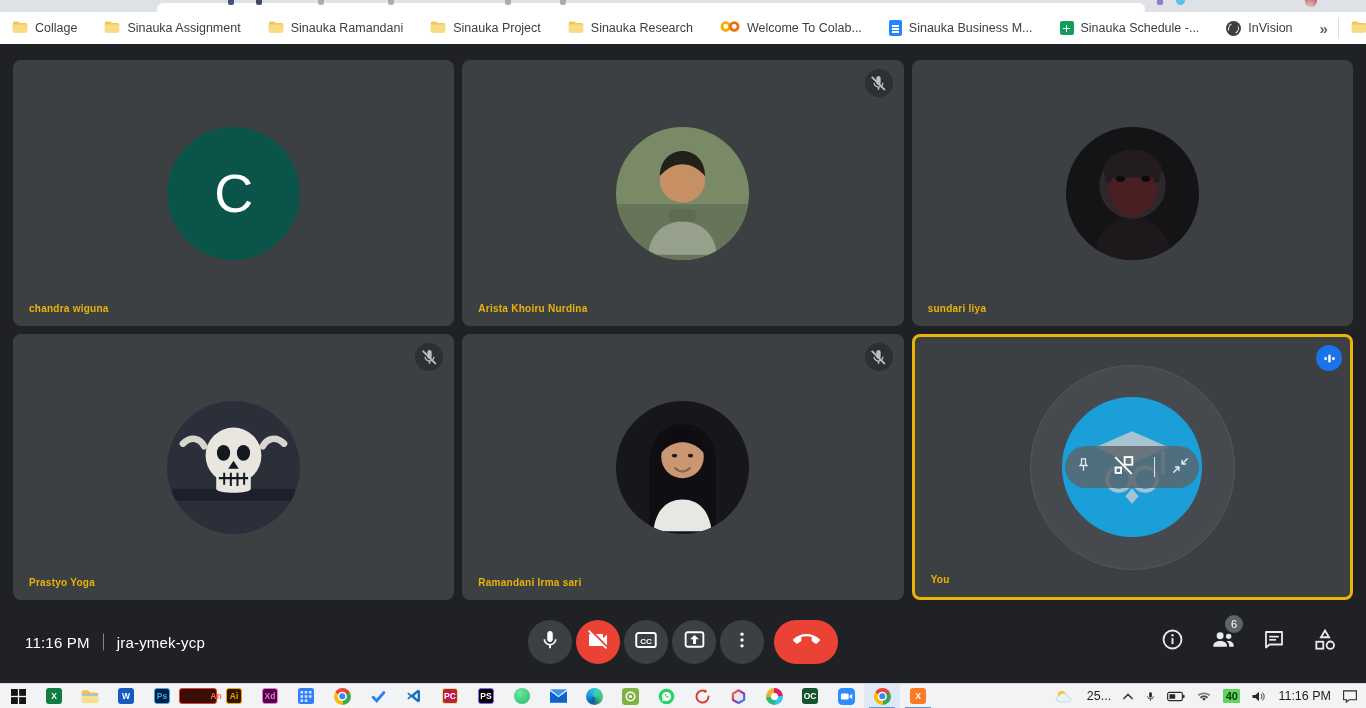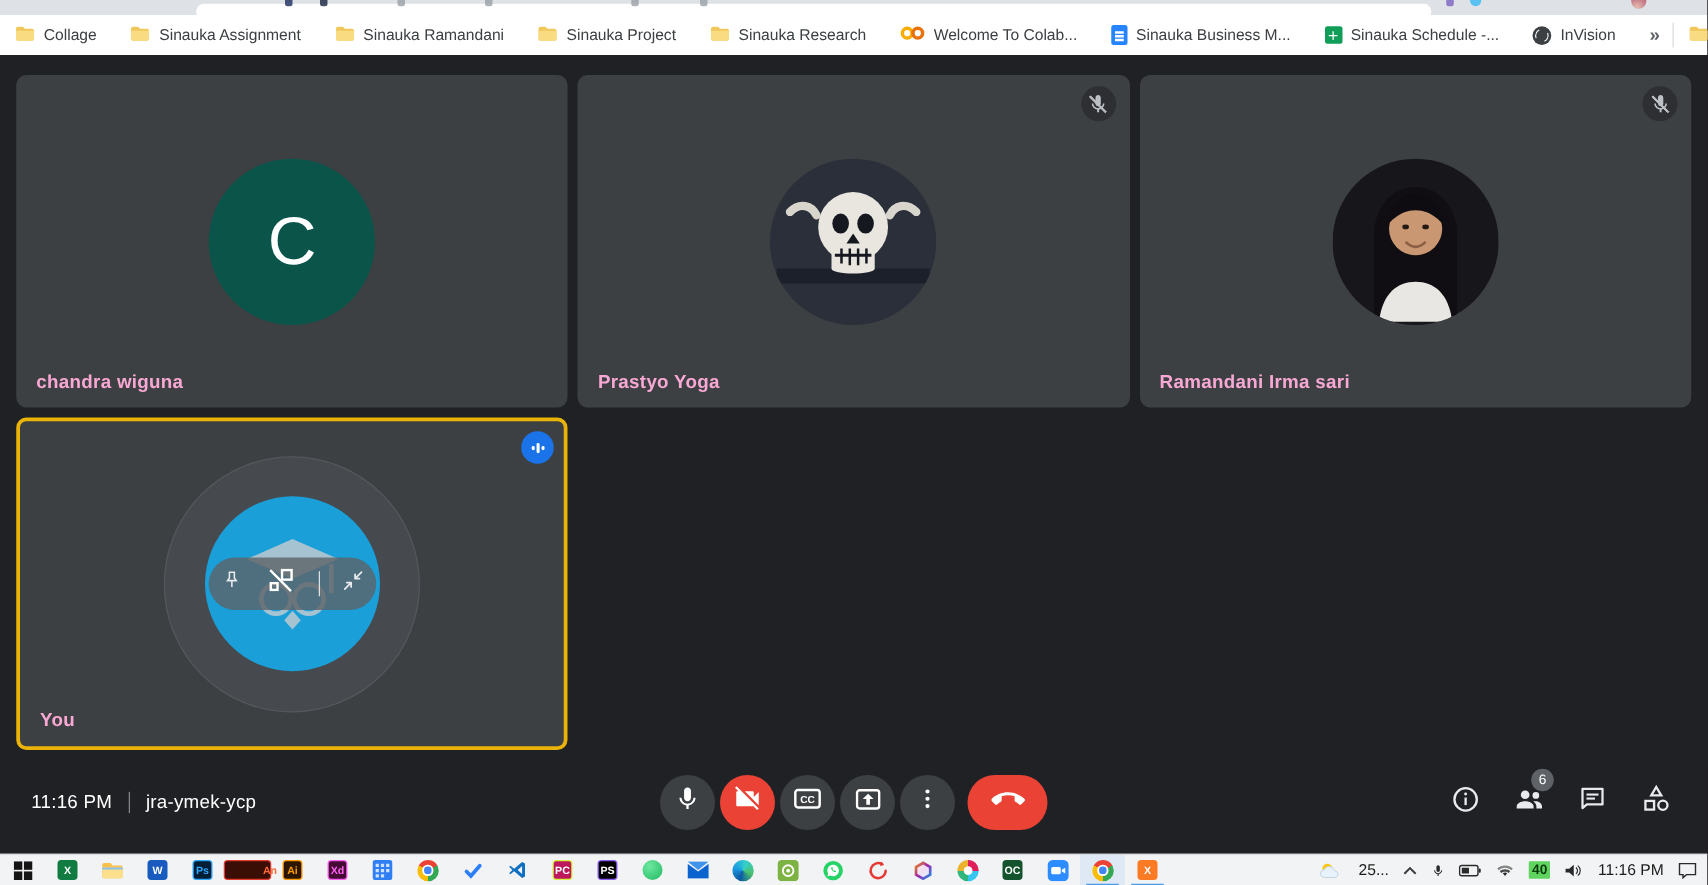--- a/index.html
+++ b/index.html
@@ -25,21 +25,21 @@
     linear-gradient(#fff,#fff) 0 3px/7px 1.4px no-repeat,
     linear-gradient(#fff,#fff) 3px 0/1.4px 7px no-repeat}
   .globe-ic{width:15px;height:15px;border-radius:50%;background:#3c4043;position:relative}
   .globe-ic::after{content:"";position:absolute;inset:2px;border-radius:50%;border:1.3px solid #f1f3f4;border-top-color:transparent;border-bottom-color:transparent;transform:rotate(20deg)}
 
   
   .meet{position:absolute;top:44px;left:0;width:1366px;height:639px;background:#202124}
   .grid{position:absolute;top:16px;left:13px;right:13px;bottom:83px;display:grid;grid-template-columns:repeat(3,1fr);grid-template-rows:1fr 1fr;gap:8px}
   .tile{position:relative;background:#3c4043;border-radius:8px;display:flex;align-items:center;justify-content:center;overflow:hidden}
   .tile.self{border:3px solid #eab308}
-  .pname{position:absolute;left:16px;bottom:12px;color:#f9a8d4;font-size:15px;font-weight:700;letter-spacing:.25px}
+  .pname{position:absolute;left:16px;bottom:12px;color:#eab308;font-size:10px;font-weight:700;letter-spacing:.25px}
   .mutebadge{position:absolute;top:9px;right:11px;width:28px;height:28px;border-radius:50%;background:rgba(32,33,36,.55);display:flex;align-items:center;justify-content:center}
   .audiobadge{position:absolute;top:8px;right:8px;width:26px;height:26px;border-radius:50%;background:#1a73e8;display:flex;align-items:center;justify-content:center}
   .avatar{width:133px;height:133px;border-radius:50%;overflow:hidden;display:flex;align-items:center;justify-content:center}
   .avatar.letter{color:#fff;font-size:54px;font-weight:400}
   .avatar.photo svg{width:133px;height:133px}
   .ring{width:205px;height:205px;border-radius:50%;background:#46494e;border:1px solid #54585d;display:flex;align-items:center;justify-content:center}
   .bluecircle{width:140px;height:140px;border-radius:50%;background:#1b9fd9;display:flex;align-items:center;justify-content:center}
   .bluecircle svg{opacity:.8}
   .hoverpill{position:absolute;left:50%;top:50%;transform:translate(-50%,-50%);width:134px;height:42px;border-radius:21px;background:rgba(92,97,103,.8);display:flex;align-items:center;justify-content:space-between;padding:0 9px;z-index:3}
   .pill-div{width:1px;height:20px;background:rgba(255,255,255,.8)}
@@ -166,20 +166,54 @@
       <div class="tile">
         <span class="mutebadge">
           <svg width="19" height="19" viewBox="0 0 24 24" fill="#bdc1c6">
             <path d="M12 13.8c1.5 0 2.7-1.2 2.7-2.7V5.3c0-1.5-1.2-2.7-2.7-2.7S9.3 3.8 9.3 5.3v5.8c0 1.5 1.2 2.7 2.7 2.7z"></path>
             <path d="M16.8 11.1c0 2.7-2.3 4.6-4.8 4.6s-4.8-1.9-4.8-4.6H5.6c0 3.1 2.4 5.6 5.4 6v2.9h2v-2.9c3-.4 5.4-2.9 5.4-6h-1.6z"></path>
             <path d="M4.3 3.4 3.2 4.5l16 16 1.1-1.1z" stroke="#bdc1c6" stroke-width="1"></path>
           </svg>
         </span>
         <div class="avatar photo">
           <svg viewBox="0 0 100 100">
+            <rect width="100" height="100" fill="#7b8a66"></rect>
+            <rect y="58" width="100" height="42" fill="#66755a"></rect>
+            <path d="M24 96c2-17 13-25 26-25s24 8 26 25z" fill="#97a08b"></path>
+            <circle cx="50" cy="40" r="17" fill="#c79064"></circle>
+            <path d="M33 37c0-12 8-19 17-19s17 7 17 19c0 0-7-9-17-9s-17 9-17 9z" fill="#23201c"></path>
+            <rect x="40" y="62" width="20" height="9" rx="3" fill="#5d6b52"></rect>
+          </svg>
+        </div>
+        <div class="pname">Arista Khoiru Nurdina</div>
+      </div>
+      <div class="tile">
+        <div class="avatar photo">
+          <svg viewBox="0 0 100 100">
+            <rect width="100" height="100" fill="#141417"></rect>
+            <path d="M20 100c3-22 15-32 30-32s27 10 30 32z" fill="#1c181c"></path>
+            <circle cx="50" cy="44" r="25" fill="#2e272b"></circle>
+            <path d="M28 30c5-9 13-13 22-13s17 4 22 13l-2 12H30z" fill="#221c20"></path>
+            <path d="M31 47c4 14 11 20 19 20s15-6 19-20l-4-9H35z" fill="#4a1f22"></path>
+            <ellipse cx="41" cy="39" rx="3.4" ry="2.2" fill="#0c0a0c"></ellipse>
+            <ellipse cx="60" cy="39" rx="3.4" ry="2.2" fill="#0c0a0c"></ellipse>
+          </svg>
+        </div>
+        <div class="pname">sundari liya</div>
+      </div>
+      <div class="tile">
+        <span class="mutebadge">
+          <svg width="19" height="19" viewBox="0 0 24 24" fill="#bdc1c6">
+            <path d="M12 13.8c1.5 0 2.7-1.2 2.7-2.7V5.3c0-1.5-1.2-2.7-2.7-2.7S9.3 3.8 9.3 5.3v5.8c0 1.5 1.2 2.7 2.7 2.7z"></path>
+            <path d="M16.8 11.1c0 2.7-2.3 4.6-4.8 4.6s-4.8-1.9-4.8-4.6H5.6c0 3.1 2.4 5.6 5.4 6v2.9h2v-2.9c3-.4 5.4-2.9 5.4-6h-1.6z"></path>
+            <path d="M4.3 3.4 3.2 4.5l16 16 1.1-1.1z" stroke="#bdc1c6" stroke-width="1"></path>
+          </svg>
+        </span>
+        <div class="avatar photo">
+          <svg viewBox="0 0 100 100">
             <rect width="100" height="100" fill="#2a2f3a"></rect>
             <rect x="4" y="66" width="92" height="9" fill="#1b202b"></rect>
             <path d="M12 32c6-6 13-4 16 2M88 32c-6-6-13-4-16 2" stroke="#d8d5cc" stroke-width="5" fill="none" stroke-linecap="round"></path>
             <circle cx="50" cy="41" r="21" fill="#e8e6df"></circle>
             <path d="M37 57h26v9c0 4-26 4-26 0z" fill="#e8e6df"></path>
             <ellipse cx="42.5" cy="39" rx="5" ry="6" fill="#15181f"></ellipse>
             <ellipse cx="57.5" cy="39" rx="5" ry="6" fill="#15181f"></ellipse>
             <path d="M50 45l4 6h-8z" fill="#15181f"></path>
             <path d="M39 58h22" stroke="#15181f" stroke-width="1.8"></path>
             <path d="M43 54v9M48 54v10M53 54v10M58 54v9" stroke="#15181f" stroke-width="1.5"></path>

